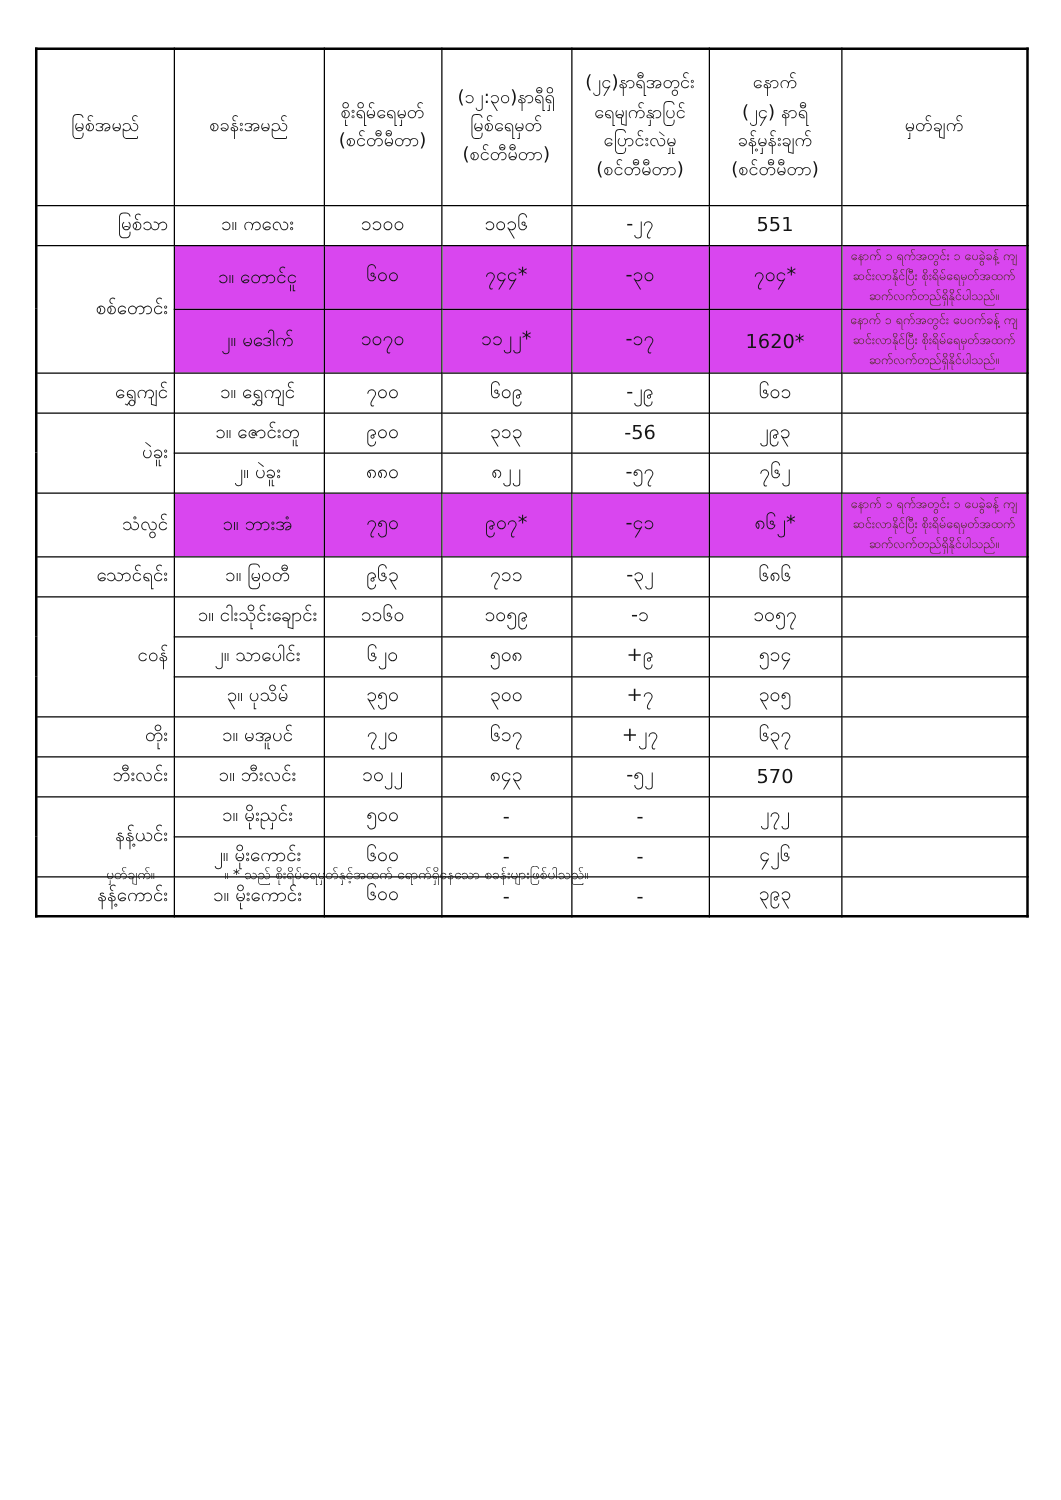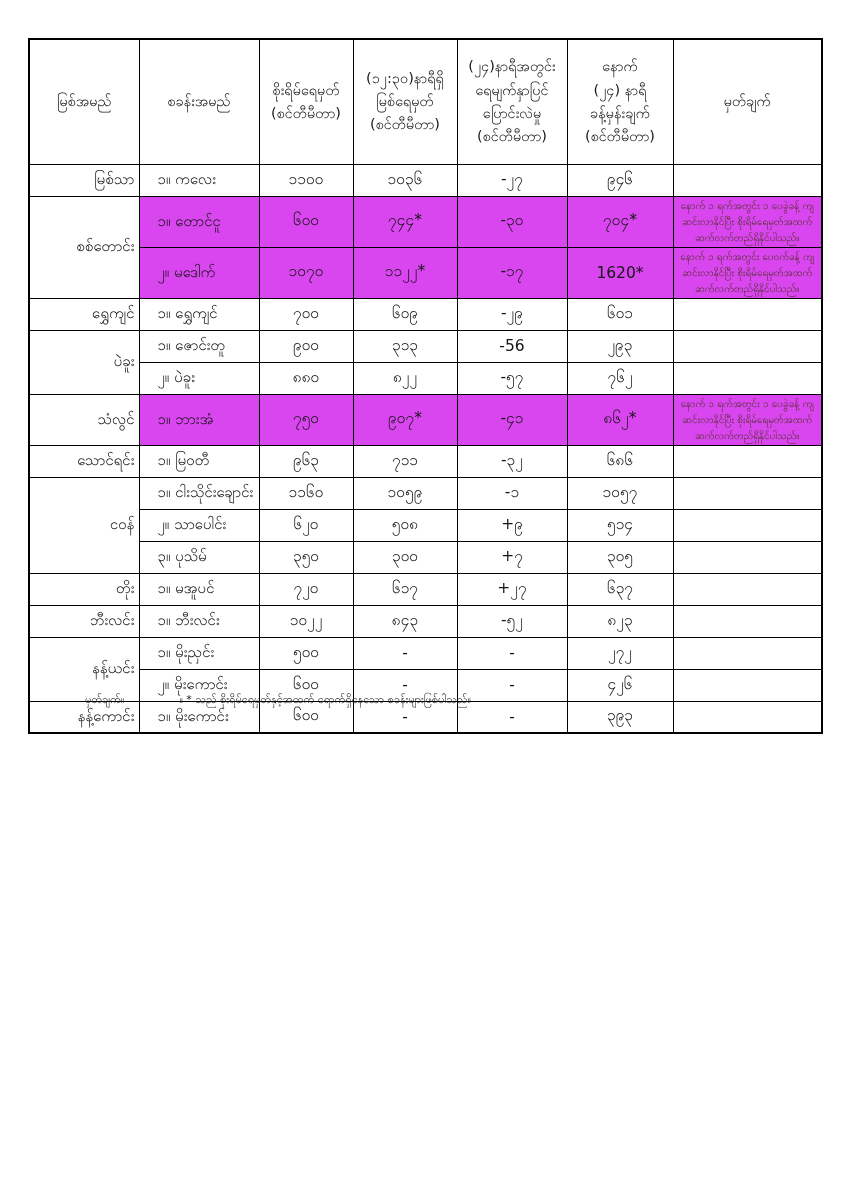--- a/index.html
+++ b/index.html
@@ -27,21 +27,21 @@
     font-weight:normal;
     font-size:14.5px;
     line-height:1.6;
     text-align:center;
     vertical-align:middle;
     white-space:pre-line;
   }
   tbody tr{height:32px;}
   td{font-size:15px;vertical-align:middle;}
   td.river{text-align:right;padding-left:9px;}
-  td.station{text-align:left;padding-left:18px;}
+  td.station{text-align:center;padding-left:18px;}
   td.num{text-align:center;font-size:15.5px;}
   td.remark{
     font-size:10px;
     line-height:1.6;
     text-align:center;
     color:#4a3020;
     padding:1px 3px;
   }
   td.hl{background:#d946ef;}
   .footnote{
@@ -86,21 +86,21 @@
           <th>မှတ်ချက်</th>
         </tr>
       </thead>
     <tbody>
         <tr>
           <td class="river" rowspan="1">မြစ်သာ</td>
           <td class="station">၁။ ကလေး</td>
           <td class="num">၁၁၀၀</td>
           <td class="num">၁၀၃၆</td>
           <td class="num">-၂၇</td>
-          <td class="num">၉၄၆</td>
+          <td class="num">551</td>
           <td class="remark"></td>
         </tr>
         <tr>
           <td class="river" rowspan="2">စစ်တောင်း</td>
           <td class="station hl">၁။ တောင်ငူ</td>
           <td class="num hl">၆၀၀</td>
           <td class="num hl">၇၄၄*</td>
           <td class="num hl">-၃၀</td>
           <td class="num hl">၇၀၄*</td>
           <td class="remark hl">နောက် ၁ ရက်အတွင်း ၁ ပေခွဲခန့် ကျဆင်းလာနိုင်ပြီး စိုးရိမ်ရေမှတ်အထက် ဆက်လက်တည်ရှိနိုင်ပါသည်။</td>
@@ -190,21 +190,21 @@
           <td class="num">+၂၇</td>
           <td class="num">၆၃၇</td>
           <td class="remark"></td>
         </tr>
         <tr>
           <td class="river" rowspan="1">ဘီးလင်း</td>
           <td class="station">၁။ ဘီးလင်း</td>
           <td class="num">၁၀၂၂</td>
           <td class="num">၈၄၃</td>
           <td class="num">-၅၂</td>
-          <td class="num">၈၂၃</td>
+          <td class="num">570</td>
           <td class="remark"></td>
         </tr>
         <tr>
           <td class="river" rowspan="2">နန့်ယင်း</td>
           <td class="station">၁။ မိုးညှင်း</td>
           <td class="num">၅၀၀</td>
           <td class="num">-</td>
           <td class="num">-</td>
           <td class="num">၂၇၂</td>
           <td class="remark"></td>

